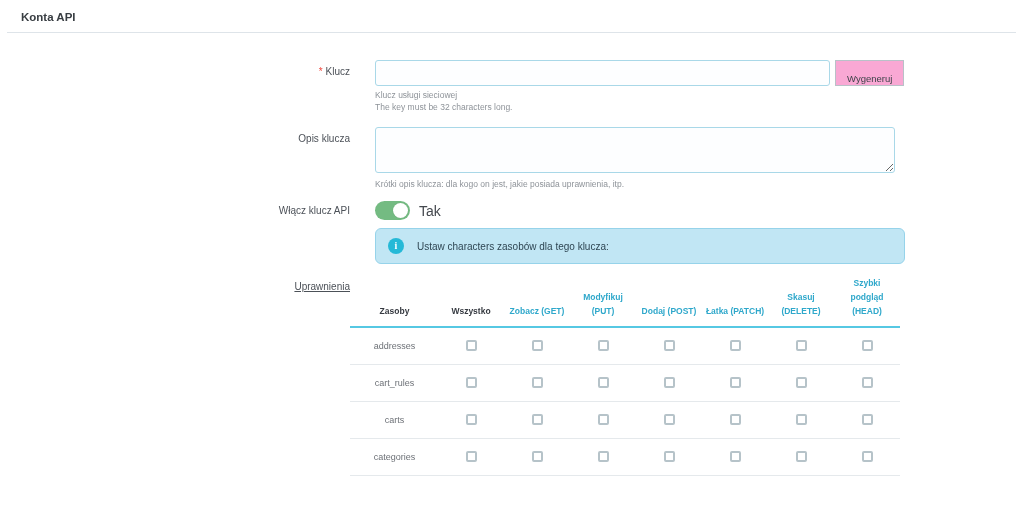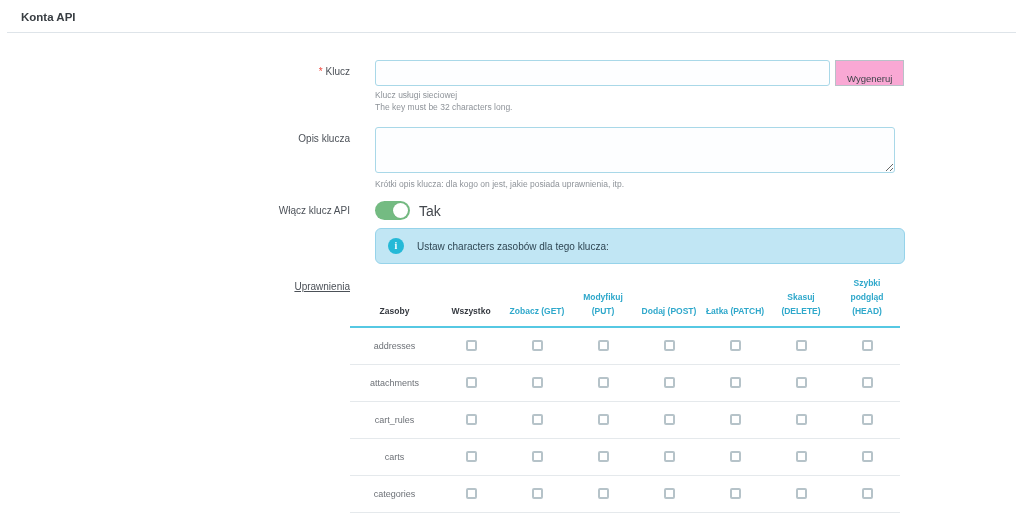--- a/index.html
+++ b/index.html
@@ -228,30 +228,20 @@
               <td class="resource-cell">addresses</td>
               <td class="check-cell"><span class="checkbox"></span></td>
               <td class="check-cell"><span class="checkbox"></span></td>
               <td class="check-cell"><span class="checkbox"></span></td>
               <td class="check-cell"><span class="checkbox"></span></td>
               <td class="check-cell"><span class="checkbox"></span></td>
               <td class="check-cell"><span class="checkbox"></span></td>
               <td class="check-cell"><span class="checkbox"></span></td>
             </tr>
             <tr>
-              <td class="resource-cell">attachments</td>
-              <td class="check-cell"><span class="checkbox"></span></td>
-              <td class="check-cell"><span class="checkbox"></span></td>
-              <td class="check-cell"><span class="checkbox"></span></td>
-              <td class="check-cell"><span class="checkbox"></span></td>
-              <td class="check-cell"><span class="checkbox"></span></td>
-              <td class="check-cell"><span class="checkbox"></span></td>
-              <td class="check-cell"><span class="checkbox"></span></td>
-            </tr>
-            <tr>
               <td class="resource-cell">cart_rules</td>
               <td class="check-cell"><span class="checkbox"></span></td>
               <td class="check-cell"><span class="checkbox"></span></td>
               <td class="check-cell"><span class="checkbox"></span></td>
               <td class="check-cell"><span class="checkbox"></span></td>
               <td class="check-cell"><span class="checkbox"></span></td>
               <td class="check-cell"><span class="checkbox"></span></td>
               <td class="check-cell"><span class="checkbox"></span></td>
             </tr>
             <tr>

